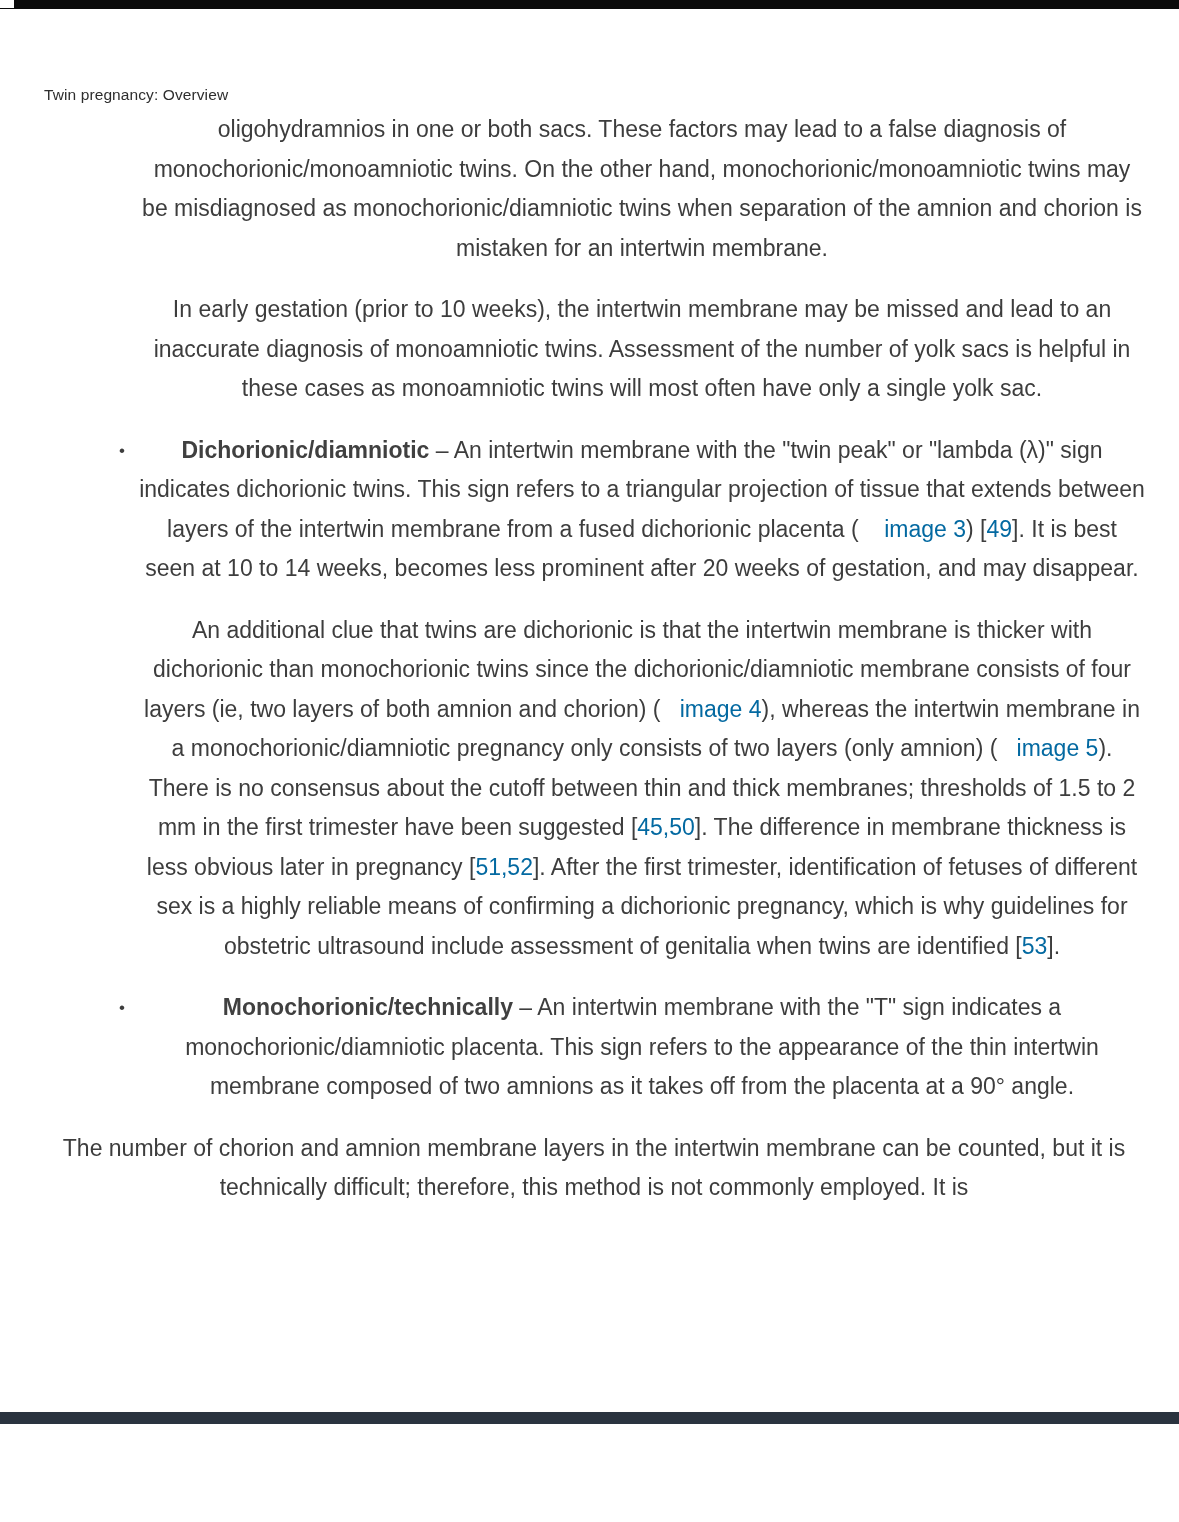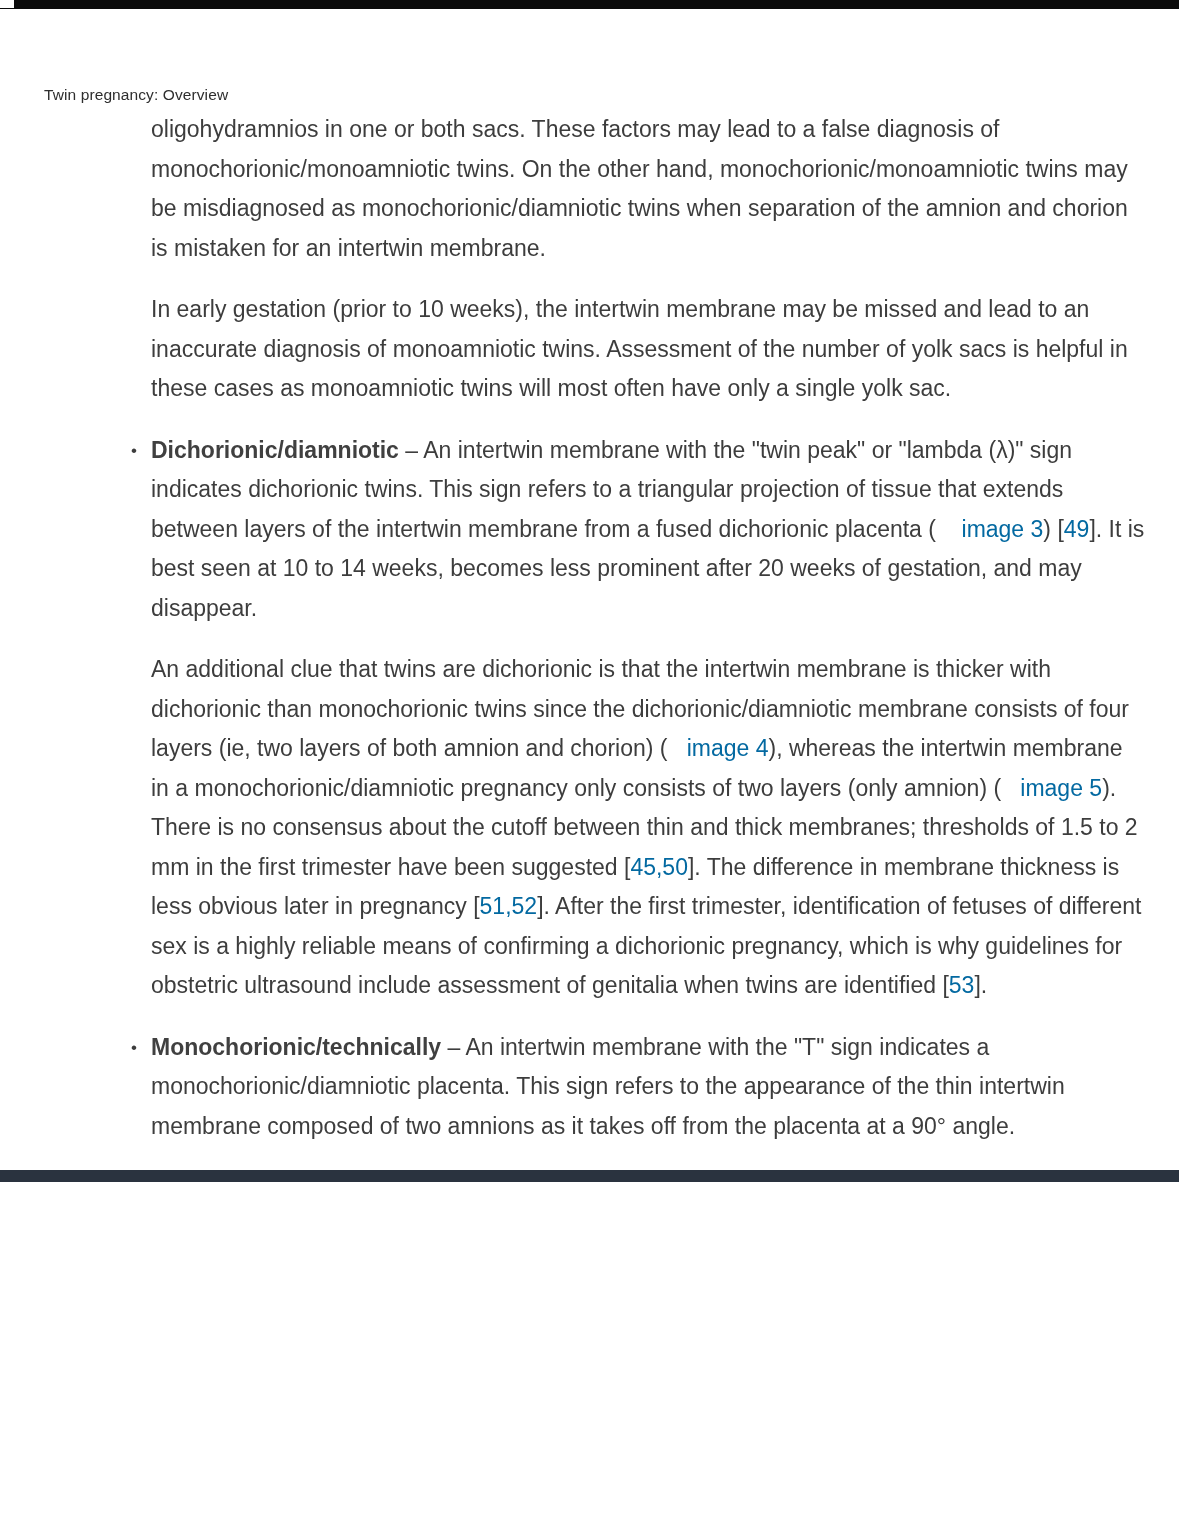--- a/index.html
+++ b/index.html
@@ -1,19 +1,19 @@
 <!DOCTYPE html>
 <html><head>
 <meta charset="utf-8">
 <style>
   html, body { margin: 0; padding: 0; background: #ffffff; }
   .page {
     position: relative;
     width: 1179px;
-    height: 1182px;
+    height: 1424px;
     background: #ffffff;
     overflow: hidden;
     font-family: "Liberation Sans", "DejaVu Sans", sans-serif;
   }
   .top-bar {
     position: absolute; top: 0; left: 0;
     width: 100%; height: 9px;
     background: #0b0b0b;
   }
   .top-bar-notch {
@@ -28,24 +28,25 @@
   }
   .doc-header {
     position: absolute;
     top: 86px; left: 44px;
     font-size: 15.5px;
     color: #2e2e2e;
     letter-spacing: 0.1px;
   }
   .document-body {
     position: absolute;
-    top: 110px; left: 55px; right: 34px;
+    top: 110px; left: 43px; right: 34px;
     font-size: 23px;
     line-height: 39.5px;
     color: #3d3d3d;
+    text-align: center;
   }
   .block { margin: 0 0 22px 0; }
   .block.indent { padding-left: 96px; }
   .block.bullet { padding-left: 96px; position: relative; }
   .bullet-marker {
     position: absolute;
     left: 76px; top: 0;
     font-size: 17px;
     line-height: 39.5px;
     color: #3d3d3d;
@@ -70,18 +71,19 @@
   </div>
 
   <div class="doc-header">Twin pregnancy: Overview</div>
 
   <div class="document-body">
       <div class="block paragraph indent"><span class="run plain">oligohydramnios in one or both sacs. These factors may lead to a false diagnosis of monochorionic/monoamniotic twins. On the other hand, monochorionic/monoamniotic twins may be misdiagnosed as monochorionic/diamniotic twins when separation of the amnion and chorion is mistaken for an intertwin membrane.</span></div>
       <div class="block paragraph indent"><span class="run plain">In early gestation (prior to 10 weeks), the intertwin membrane may be missed and lead to an inaccurate diagnosis of monoamniotic twins. Assessment of the number of yolk sacs is helpful in these cases as monoamniotic twins will most often have only a single yolk sac.</span></div>
       <div class="block bullet indent"><span class="bullet-marker">•</span><span class="run bold">Dichorionic/diamniotic</span><span class="run plain"> – An intertwin membrane with the "twin peak" or "lambda (λ)" sign indicates dichorionic twins. This sign refers to a triangular projection of tissue that extends between layers of the intertwin membrane from a fused dichorionic placenta (&nbsp;&nbsp;&nbsp;&nbsp;</span><a class="run link" href="#">image 3</a><span class="run plain">) [</span><a class="run link" href="#">49</a><span class="run plain">]. It is best seen at 10 to 14 weeks, becomes less prominent after 20 weeks of gestation, and may disappear.</span></div>
       <div class="block paragraph indent"><span class="run plain">An additional clue that twins are dichorionic is that the intertwin membrane is thicker with dichorionic than monochorionic twins since the dichorionic/diamniotic membrane consists of four layers (ie, two layers of both amnion and chorion) (&nbsp;&nbsp;&nbsp;</span><a class="run link" href="#">image 4</a><span class="run plain">), whereas the intertwin membrane in a monochorionic/diamniotic pregnancy only consists of two layers (only amnion) (&nbsp;&nbsp;&nbsp;</span><a class="run link" href="#">image 5</a><span class="run plain">). There is no consensus about the cutoff between thin and thick membranes; thresholds of 1.5 to 2 mm in the first trimester have been suggested [</span><a class="run link" href="#">45,50</a><span class="run plain">]. The difference in membrane thickness is less obvious later in pregnancy [</span><a class="run link" href="#">51,52</a><span class="run plain">]. After the first trimester, identification of fetuses of different sex is a highly reliable means of confirming a dichorionic pregnancy, which is why guidelines for obstetric ultrasound include assessment of genitalia when twins are identified [</span><a class="run link" href="#">53</a><span class="run plain">].</span></div>
       <div class="block bullet indent"><span class="bullet-marker">•</span><span class="run bold">Monochorionic/technically</span><span class="run plain"> – An intertwin membrane with the "T" sign indicates a monochorionic/diamniotic placenta. This sign refers to the appearance of the thin intertwin membrane composed of two amnions as it takes off from the placenta at a 90° angle.</span></div>
+      <div class="block paragraph"><span class="run plain">The number of chorion and amnion membrane layers in the intertwin membrane can be counted, but it is technically difficult; therefore, this method is not commonly employed. It is</span></div>
     </div>
 
   <div class="doc-footer">- Page 7 of 30 -</div>
 
   <div class="bottom-bar"></div>
 </div>
 
 </body></html>

